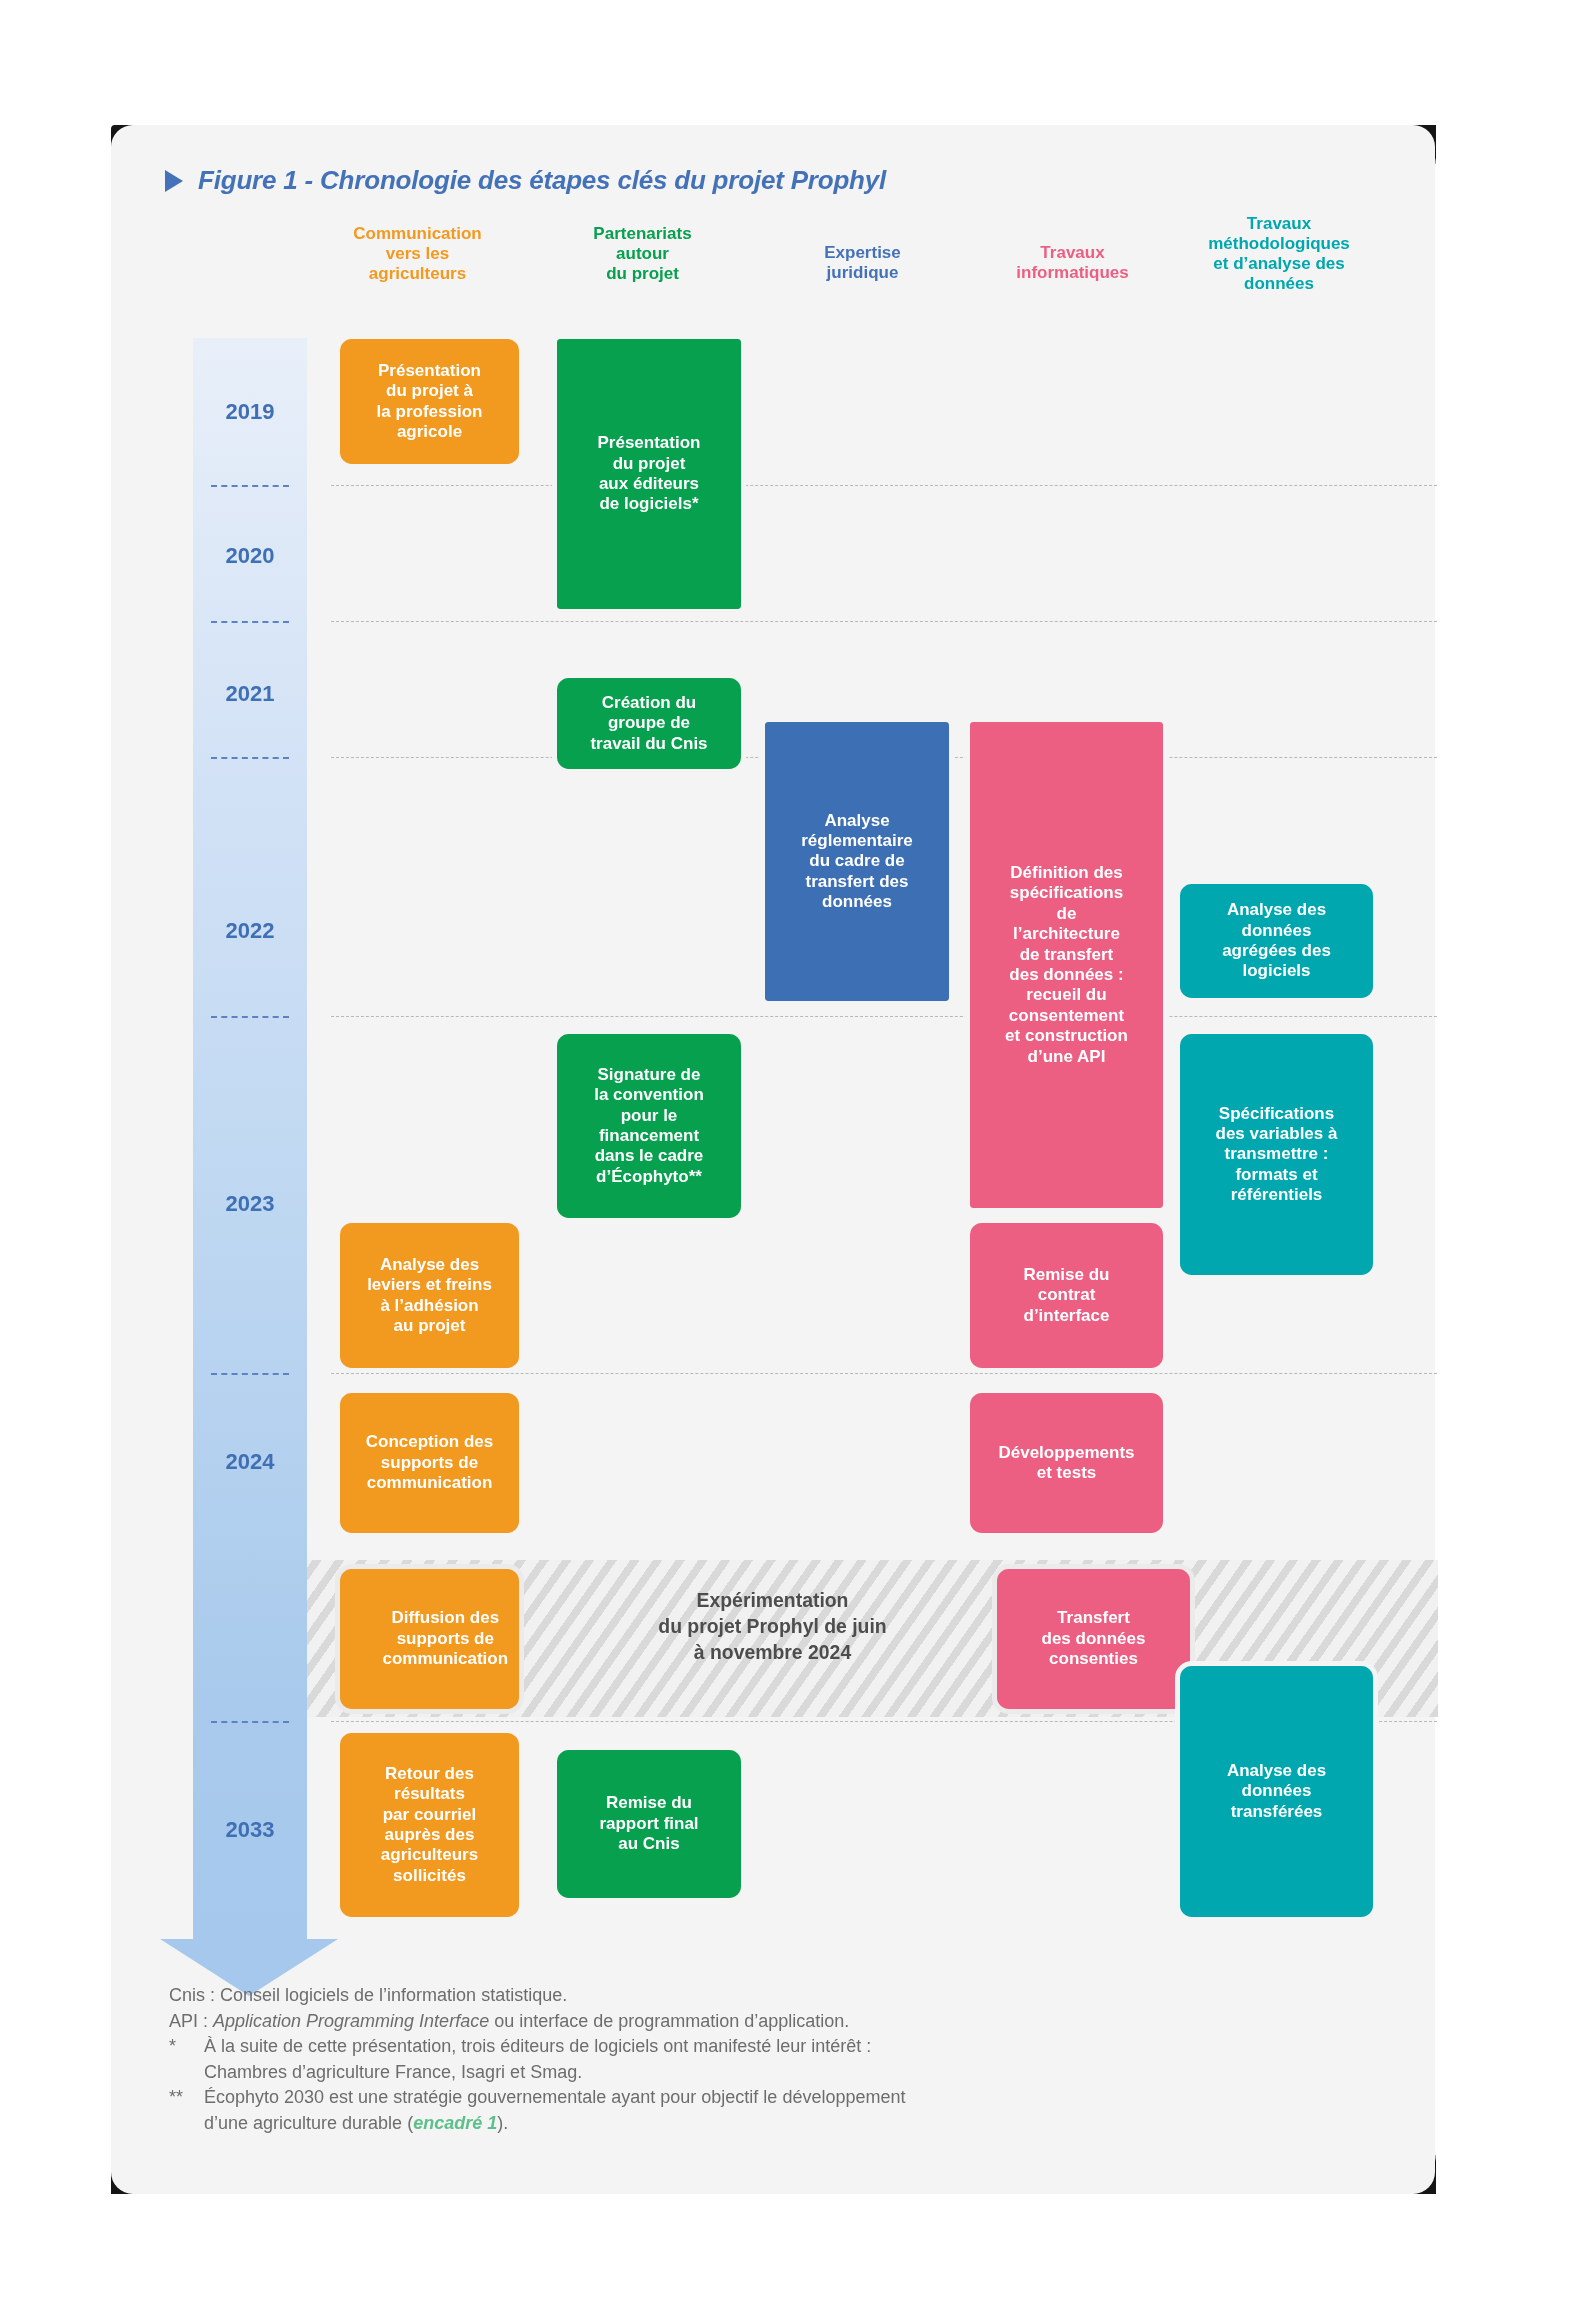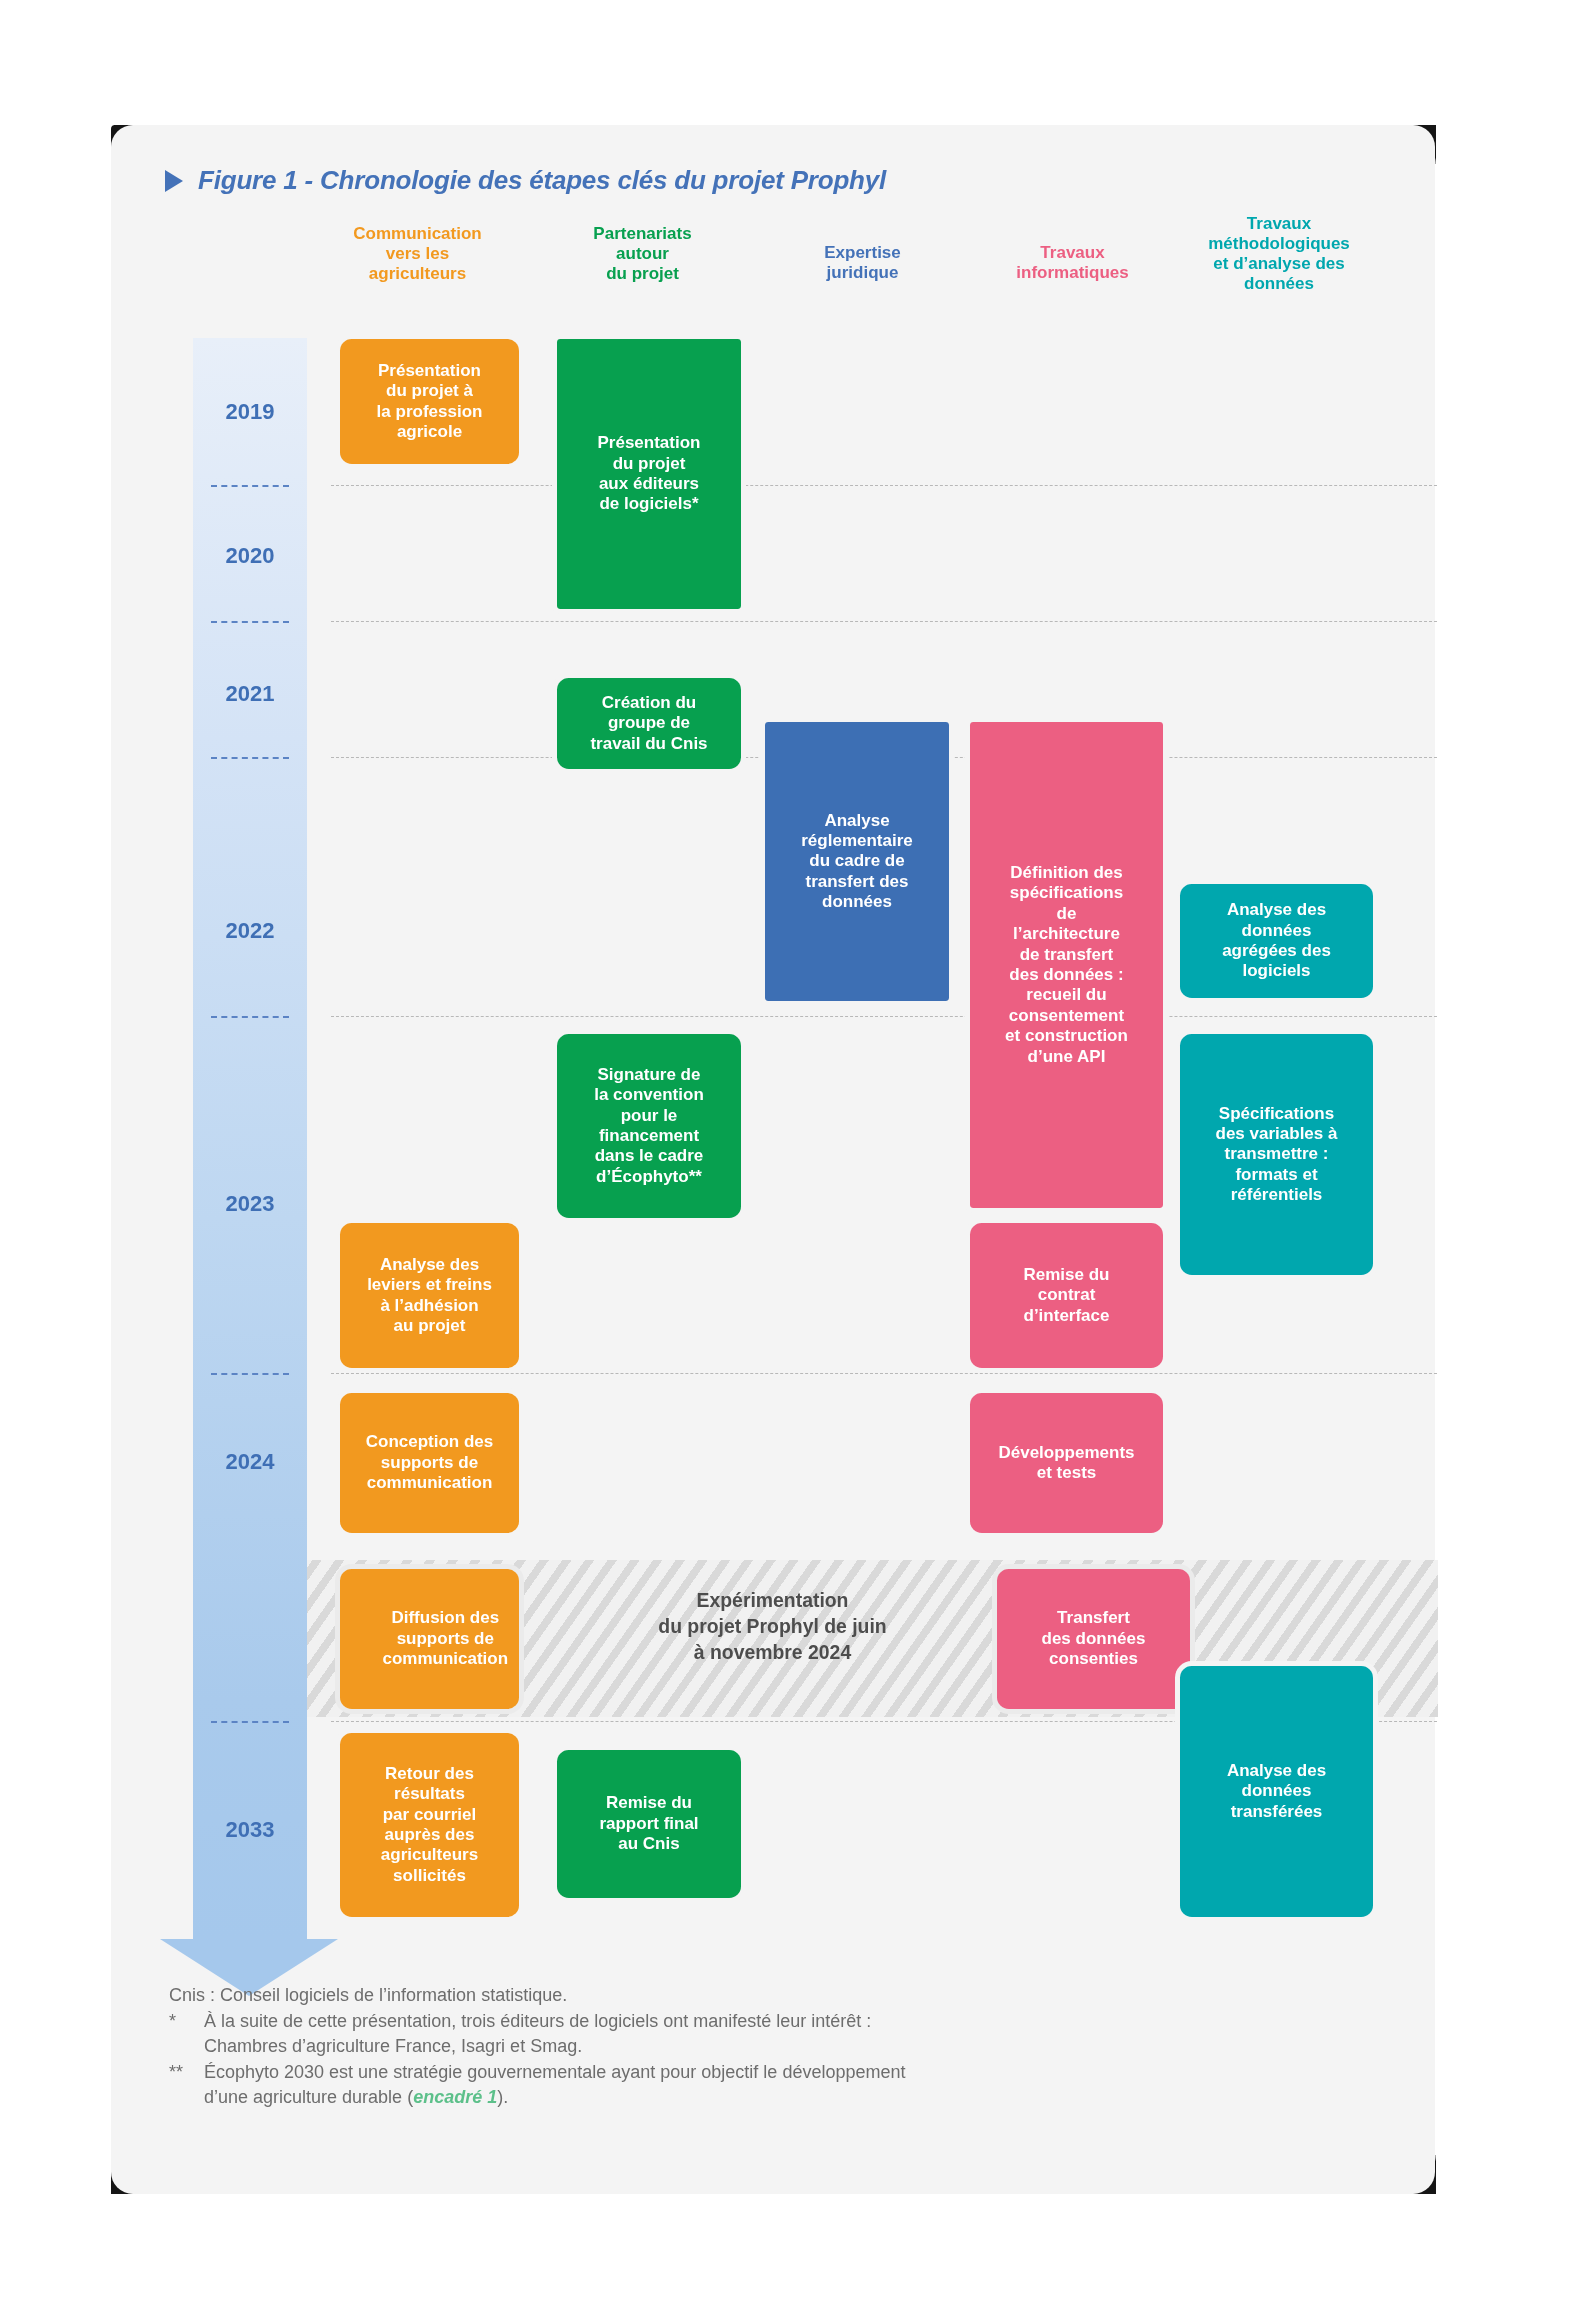--- a/index.html
+++ b/index.html
@@ -219,20 +219,23 @@
 
   <div class="task" style="left:340px;top:1733px;width:179px;height:184px;background:#f2991f;">Retour des<br>résultats<br>par courriel<br>auprès des<br>agriculteurs<br>sollicités</div>
 
   <div class="task" style="left:557px;top:1750px;width:184px;height:148px;background:#07a04f;">Remise du<br>rapport final<br>au Cnis</div>
 
   <div id="notes">
     <div class="note-line">
       <span class="note-body">Cnis : Conseil logiciels de l’information statistique.</span>
     </div>
     <div class="note-line">
+      <span class="note-body"><span>API : </span><span class="ital">Application Programming Interface</span><span> ou interface de programmation d’application.</span></span>
+    </div>
+    <div class="note-line">
       <span class="note-mark">*</span>
       <span class="note-body">À la suite de cette présentation, trois éditeurs de logiciels ont manifesté leur intérêt :</span>
     </div>
     <div class="note-line">
       <span class="note-mark"></span>
       <span class="note-body">Chambres d’agriculture France, Isagri et Smag.</span>
     </div>
     <div class="note-line">
       <span class="note-mark">**</span>
       <span class="note-body">Écophyto 2030 est une stratégie gouvernementale ayant pour objectif le développement</span>

